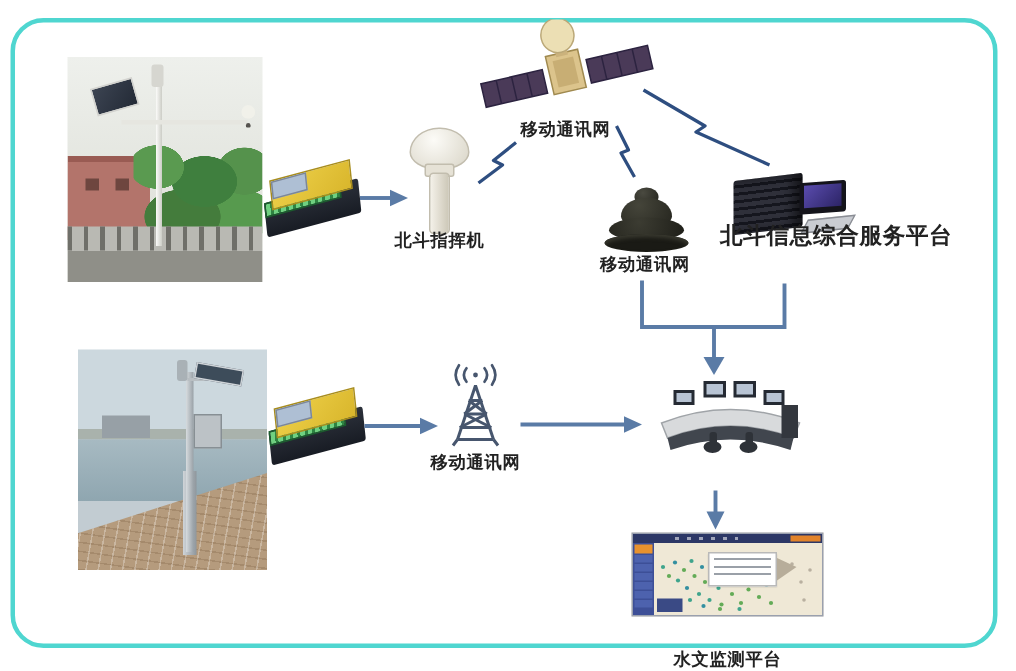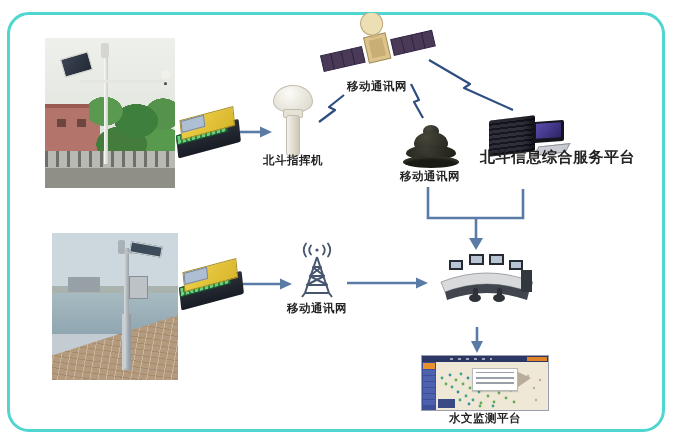--- a/index.html
+++ b/index.html
@@ -338,15 +338,15 @@
       <polyline points="411,84 419,100 414,102 423,118"></polyline>
       <polyline points="429,60 470,84 464,88 513,110"></polyline>
     </g>
   </svg>
 
   <div class="lbl" style="left:340px;top:79px;width:74px;">移动通讯网</div>
   <div class="lbl" style="left:243px;top:153px;width:100px;">北斗指挥机</div>
   <div class="lbl" style="left:384px;top:169px;width:92px;">移动通讯网</div>
   <div class="lbl" style="left:480px;top:148px;width:124px;font-size:15px;">北斗信息综合服务平台</div>
   <div class="lbl" style="left:280px;top:301px;width:74px;">移动通讯网</div>
-  <div class="lbl" style="left:430px;top:411px;width:110px;">水文监测平台</div>
+  <div class="lbl" style="left:430px;top:432px;width:110px;">水文监测平台</div>
 
 </div>
 
 </body></html>

